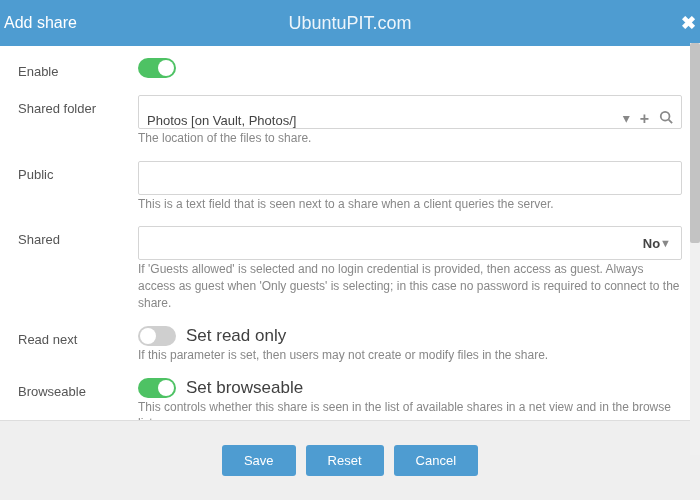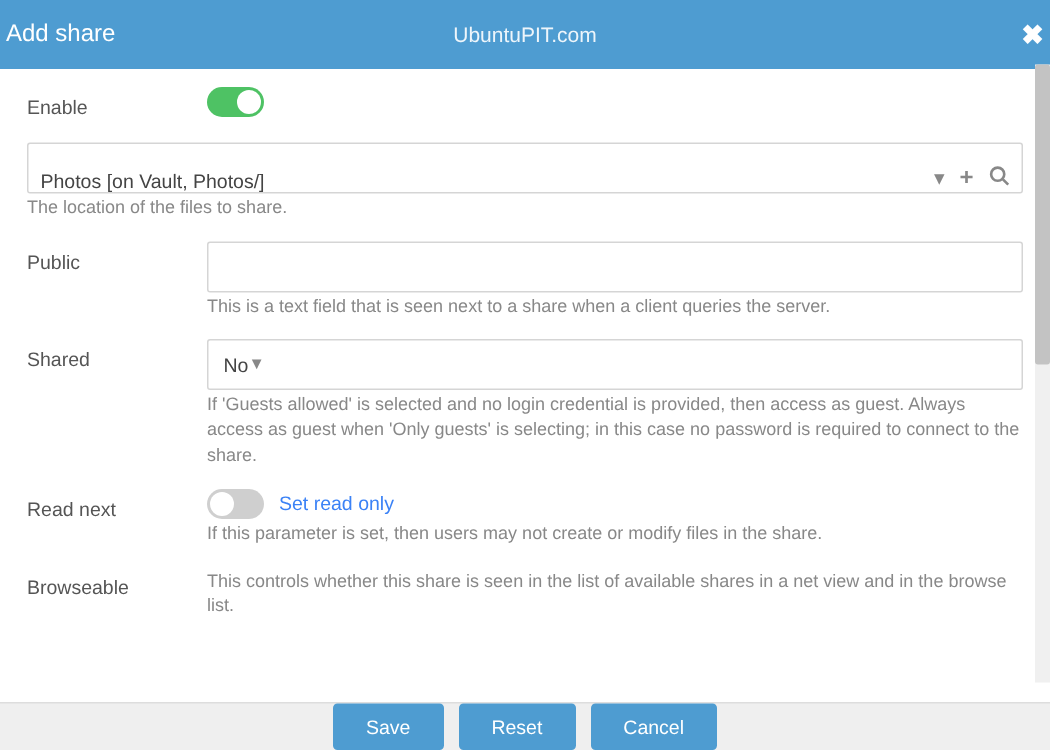--- a/index.html
+++ b/index.html
@@ -1,45 +1,45 @@
 <!DOCTYPE html>
 <html><head>
 <meta charset="utf-8">
 <style>
 * { box-sizing: border-box; margin: 0; padding: 0; }
 body { font-family: -apple-system, "Segoe UI", Arial, sans-serif; font-size: 13px; color: #333; background: #fff; width: 700px; height: 500px; overflow: hidden; position: relative; }
 .dialog { width: 700px; height: 500px; display: flex; flex-direction: column; }
 .header { background: #4e9cd1; color: #fff; padding: 12px 4px; display: flex; align-items: center; position: relative; }
 .header-title { font-size: 16px; font-weight: 400; }
-.header-brand { position: absolute; left: 50%; transform: translateX(-50%); font-size: 14px; color: rgba(255,255,255,0.9); }
+.header-brand { position: absolute; left: 50%; transform: translateX(-50%); font-size: 18px; color: rgba(255,255,255,0.9); }
 .header-close { margin-left: auto; cursor: pointer; font-size: 18px; font-weight: bold; }
 .body { flex: 1; overflow-y: auto; padding: 12px 18px 12px 18px; position: relative; }
 .scrollbar-track { position: absolute; right: 0; top: 43px; bottom: 45px; width: 10px; background: #f0f0f0; }
 .scrollbar-thumb { position: absolute; right: 0; top: 43px; width: 10px; height: 200px; background: #c3c3c3; border-radius: 2px; }
 .row { display: flex; margin-bottom: 14px; }
 .row-label { width: 120px; flex-shrink: 0; color: #555; font-size: 13px; padding-top: 6px; line-height: 1.3; }
 .row-field { flex: 1; }
 .toggle { width: 38px; height: 20px; border-radius: 10px; position: relative; display: inline-block; vertical-align: middle; cursor: pointer; }
 .toggle.on { background: #4ec264; }
 .toggle.off { background: #cfcfcf; }
 .toggle-knob { position: absolute; width: 16px; height: 16px; background: #fff; border-radius: 50%; top: 2px; }
 .toggle.on .toggle-knob { right: 2px; }
 .toggle.off .toggle-knob { left: 2px; }
 .toggle-row { display: flex; align-items: center; gap: 10px; }
-.toggle-label { color: #3b82f6; font-size: 13px; }
+.toggle-label { color: #404040; font-size: 17px; }
 .hint { color: #888; font-size: 12px; margin-top: 1px; line-height: 1.4; }
 .input-group { display: flex; border: 1px solid #d5d5d5; border-radius: 2px; align-items: flex-end; height: 34px; padding: 0 8px; }
 .input-text { flex: 1; border: none; outline: none; font-size: 13px; color: #444; background: transparent; }
 .input-icons { display: flex; gap: 10px; color: #888; font-size: 14px; }
 .input-icons span { cursor: pointer; }
-.select { border: 1px solid #d5d5d5; border-radius: 2px; height: 34px; padding: 0 10px; display: flex; align-items: center; justify-content: flex-start; cursor: pointer; }
+.select { border: 1px solid #d5d5d5; border-radius: 2px; height: 34px; padding: 0 10px; display: flex; align-items: center; justify-content: flex-end; cursor: pointer; font-weight: bold; }
 .select-val { color: #444; }
 .select-arrow { color: #888; font-size: 11px; }
 .textarea { border: 1px solid #d5d5d5; border-radius: 2px; height: 34px; width: 100%; }
-.footer { background: #efefef; border-top: 1px solid #ddd; padding: 0 0; display: flex; justify-content: center; gap: 10px; }
+.footer { background: #efefef; border-top: 1px solid #ddd; padding: 24px 0; display: flex; justify-content: center; gap: 10px; }
 .btn { background: #4e9cd1; color: #fff; border: none; border-radius: 3px; padding: 8px 22px; font-size: 13px; cursor: pointer; }
 .plus-icon { font-weight: bold; font-size: 16px; }
 .search-icon svg { width: 14px; height: 14px; }
 </style>
 </head>
 <body>
 
 <div class="dialog">
 
   <div class="header">
@@ -51,20 +51,21 @@
   <div class="body">
 
     <div class="row">
       <div class="row-label">Enable</div>
       <div class="row-field">
         <span class="toggle on"><span class="toggle-knob"></span></span>
       </div>
     </div>
 
     <div class="row">
+      <div class="row-label">Shared folder</div>
       <div class="row-field">
         <div class="input-group">
           <input class="input-text" value="Photos [on Vault, Photos/]" style="">
           <div class="input-icons">
             <span>▾</span>
             <span class="plus-icon">+</span>
             <span class="search-icon"><svg viewBox="0 0 16 16" fill="none" stroke="#888" stroke-width="2">
                   <circle cx="7" cy="7" r="5"></circle>
                   <line x1="11" y1="11" x2="15" y2="15"></line>
                 </svg></span>
@@ -102,20 +103,26 @@
             </span>
           <span class="toggle-label">Set read only</span>
         </div>
         <div class="hint">If this parameter is set, then users may not create or modify files in the share.</div>
       </div>
     </div>
 
     <div class="row">
       <div class="row-label">Browseable</div>
       <div class="row-field">
+        <div class="toggle-row">
+          <span class="toggle on">
+              <span class="toggle-knob"></span>
+            </span>
+          <span class="toggle-label">Set browseable</span>
+        </div>
         <div class="hint">This controls whether this share is seen in the list of available shares in a net view and in the browse list.</div>
       </div>
     </div>
 
   </div>
 
   <div class="scrollbar-track"></div>
   <div class="scrollbar-thumb"></div>
 
   <div class="footer">

